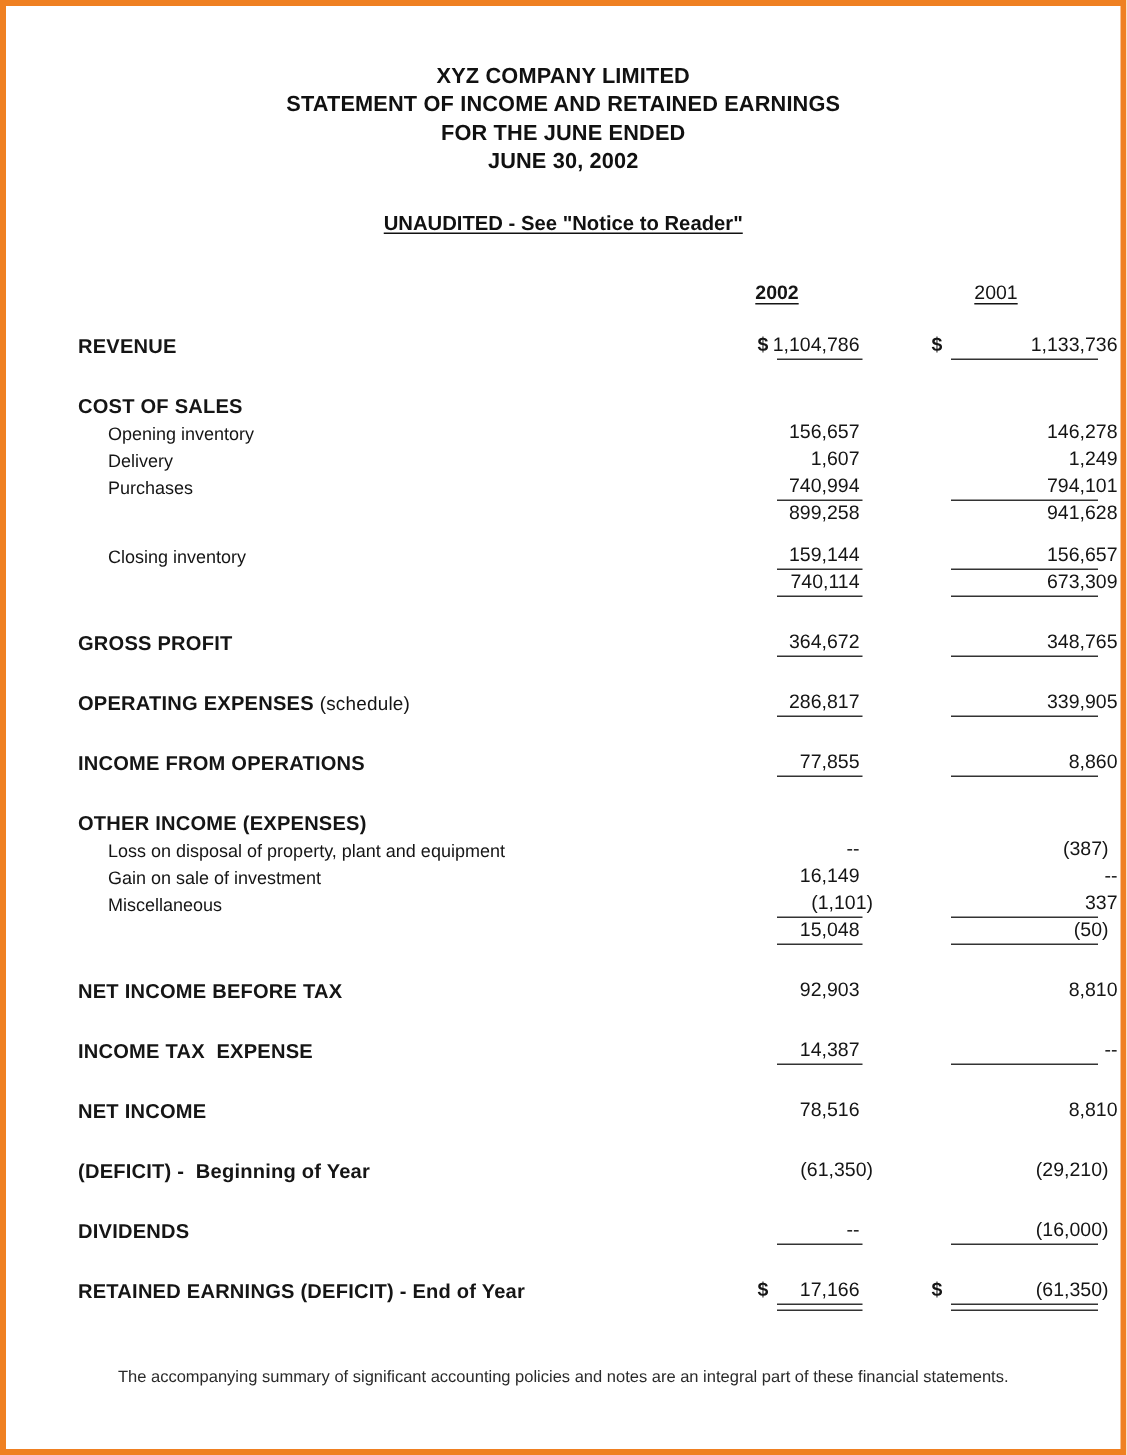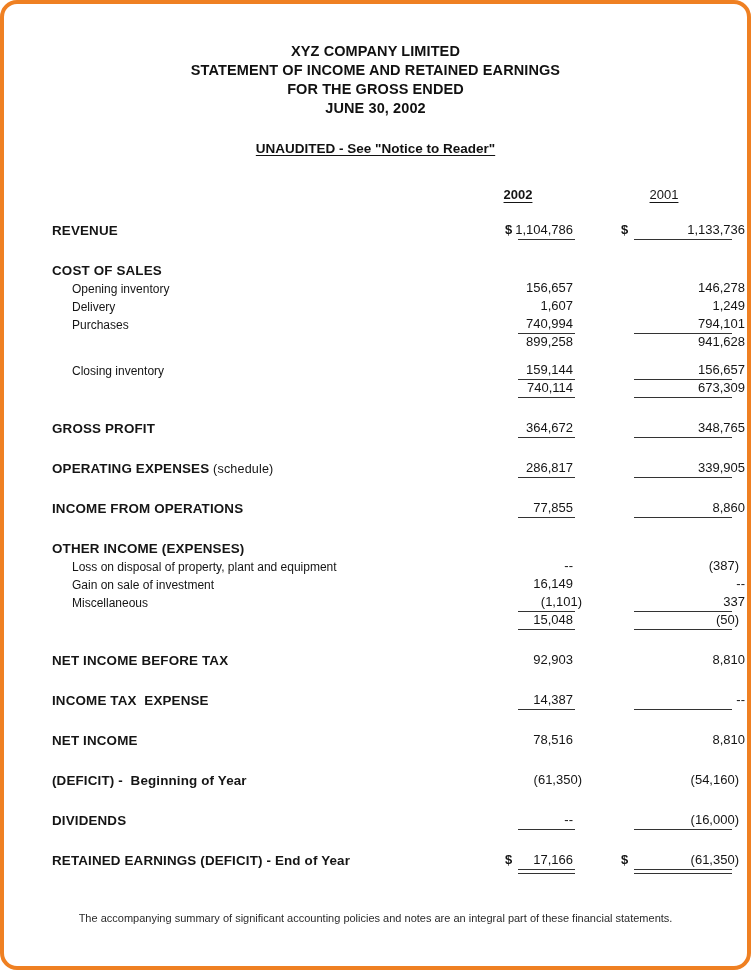--- a/index.html
+++ b/index.html
@@ -153,27 +153,27 @@
     right: 0;
     bottom: 42px;
     text-align: center;
     font-size: 11px;
     color: #2a2a2a;
   }
 </style>
 </head>
 <body>
 
-<div class="page" style="border-color: rgb(239, 128, 34); border-radius: 17px;">
+<div class="page" style="border-color: rgb(239, 128, 34);">
   <div class="sheet">
 
     <div class="heading">
       <div class="line">XYZ COMPANY LIMITED</div>
       <div class="line">STATEMENT OF INCOME AND RETAINED EARNINGS</div>
-      <div class="line">FOR THE GROSS ENDED</div>
+      <div class="line">FOR THE JUNE ENDED</div>
       <div class="line">JUNE 30, 2002</div>
       <div class="unaudited">UNAUDITED - See "Notice to Reader"</div>
     </div>
 
     <table class="stmt">
       <colgroup>
         <col class="c-label">
           <col class="c-cur">
           <col class="c-pri">
       </colgroup>
@@ -390,21 +390,21 @@
           <td class="num cur"><span class="amt">78,516</span></td>
           <td class="num pri"><span class="amt">8,810</span></td>
         </tr>
         <tr class="spacer-lg">
             <td colspan="3"></td>
           </tr>
 
         <tr class="r">
           <td class="lab bold">(DEFICIT) -  Beginning of Year</td>
           <td class="num cur"><span class="amt neg">(61,350)</span></td>
-          <td class="num pri"><span class="amt neg">(54,160)</span></td>
+          <td class="num pri"><span class="amt neg">(29,210)</span></td>
         </tr>
         <tr class="spacer-lg">
             <td colspan="3"></td>
           </tr>
 
         <tr class="r">
           <td class="lab bold">DIVIDENDS</td>
           <td class="num cur">
             <span class="amt">--</span>
             <span class="rule1"></span>

